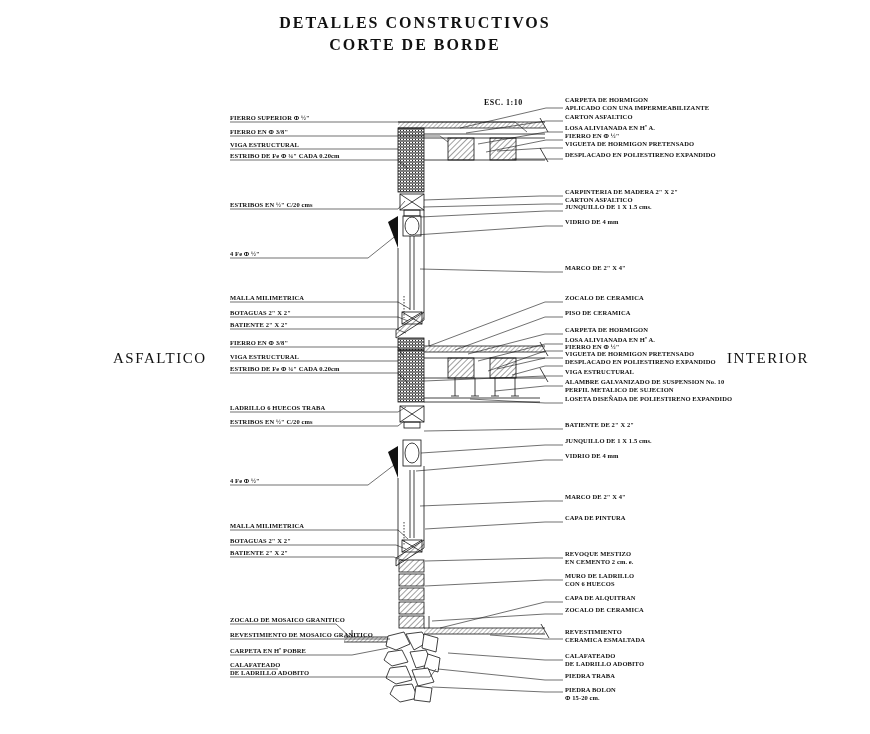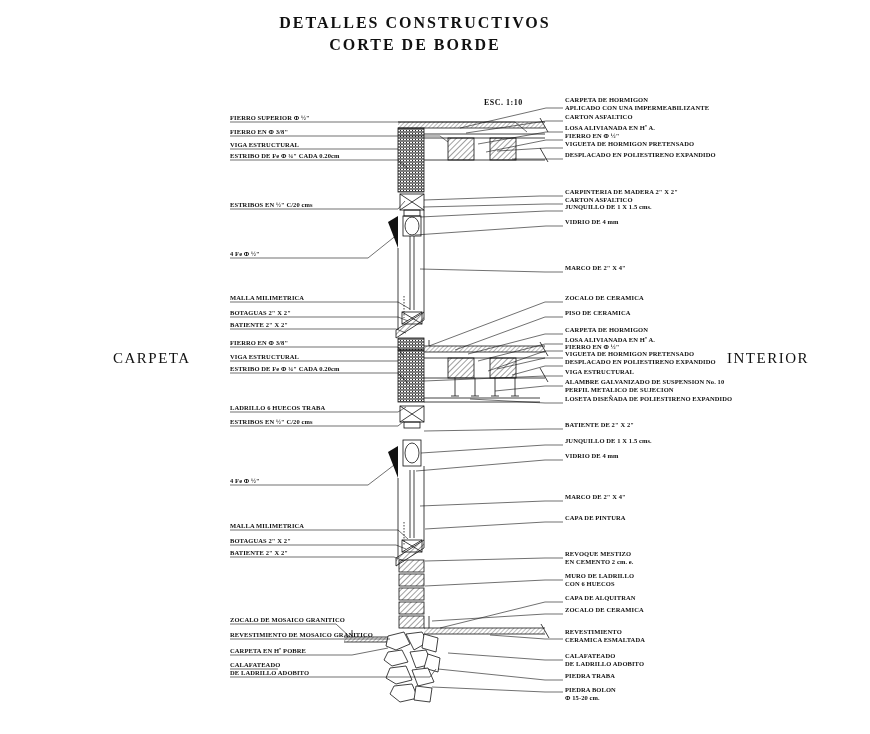--- a/index.html
+++ b/index.html
@@ -197,21 +197,21 @@
       <path d="M563 660 H545 L448 653"></path>
       <path d="M563 680 H545 L438 669"></path>
       <path d="M563 692 H545 L432 687"></path>
     </g>
   </svg>
 
   <div class="title1">DETALLES  CONSTRUCTIVOS</div>
   <div class="title2">CORTE  DE  BORDE</div>
   <div class="esc">ESC. 1:10</div>
 
-  <div class="side" style="top:350px;left:113px;">CARPETA</div>
+  <div class="side" style="top:350px;left:113px;">ASFALTICO</div>
   <div class="side" style="top:350px;left:716px;margin-left:11px;">INTERIOR</div>
 
   <div class="lbl" style="top:114px;left:230px;">FIERRO SUPERIOR Φ ½"</div>
   <div class="lbl" style="top:128px;left:230px;">FIERRO EN Φ 3/8"</div>
   <div class="lbl" style="top:141px;left:230px;">VIGA ESTRUCTURAL</div>
   <div class="lbl" style="top:152px;left:230px;">ESTRIBO DE Fe Φ ¼" CADA 0.20cm</div>
   <div class="lbl" style="top:201px;left:230px;">ESTRIBOS EN ½" C/20 cms</div>
   <div class="lbl" style="top:250px;left:230px;">4 Fe Φ ½"</div>
   <div class="lbl" style="top:294px;left:230px;">MALLA MILIMETRICA</div>
   <div class="lbl" style="top:309px;left:230px;">BOTAGUAS 2" X 2"</div>

